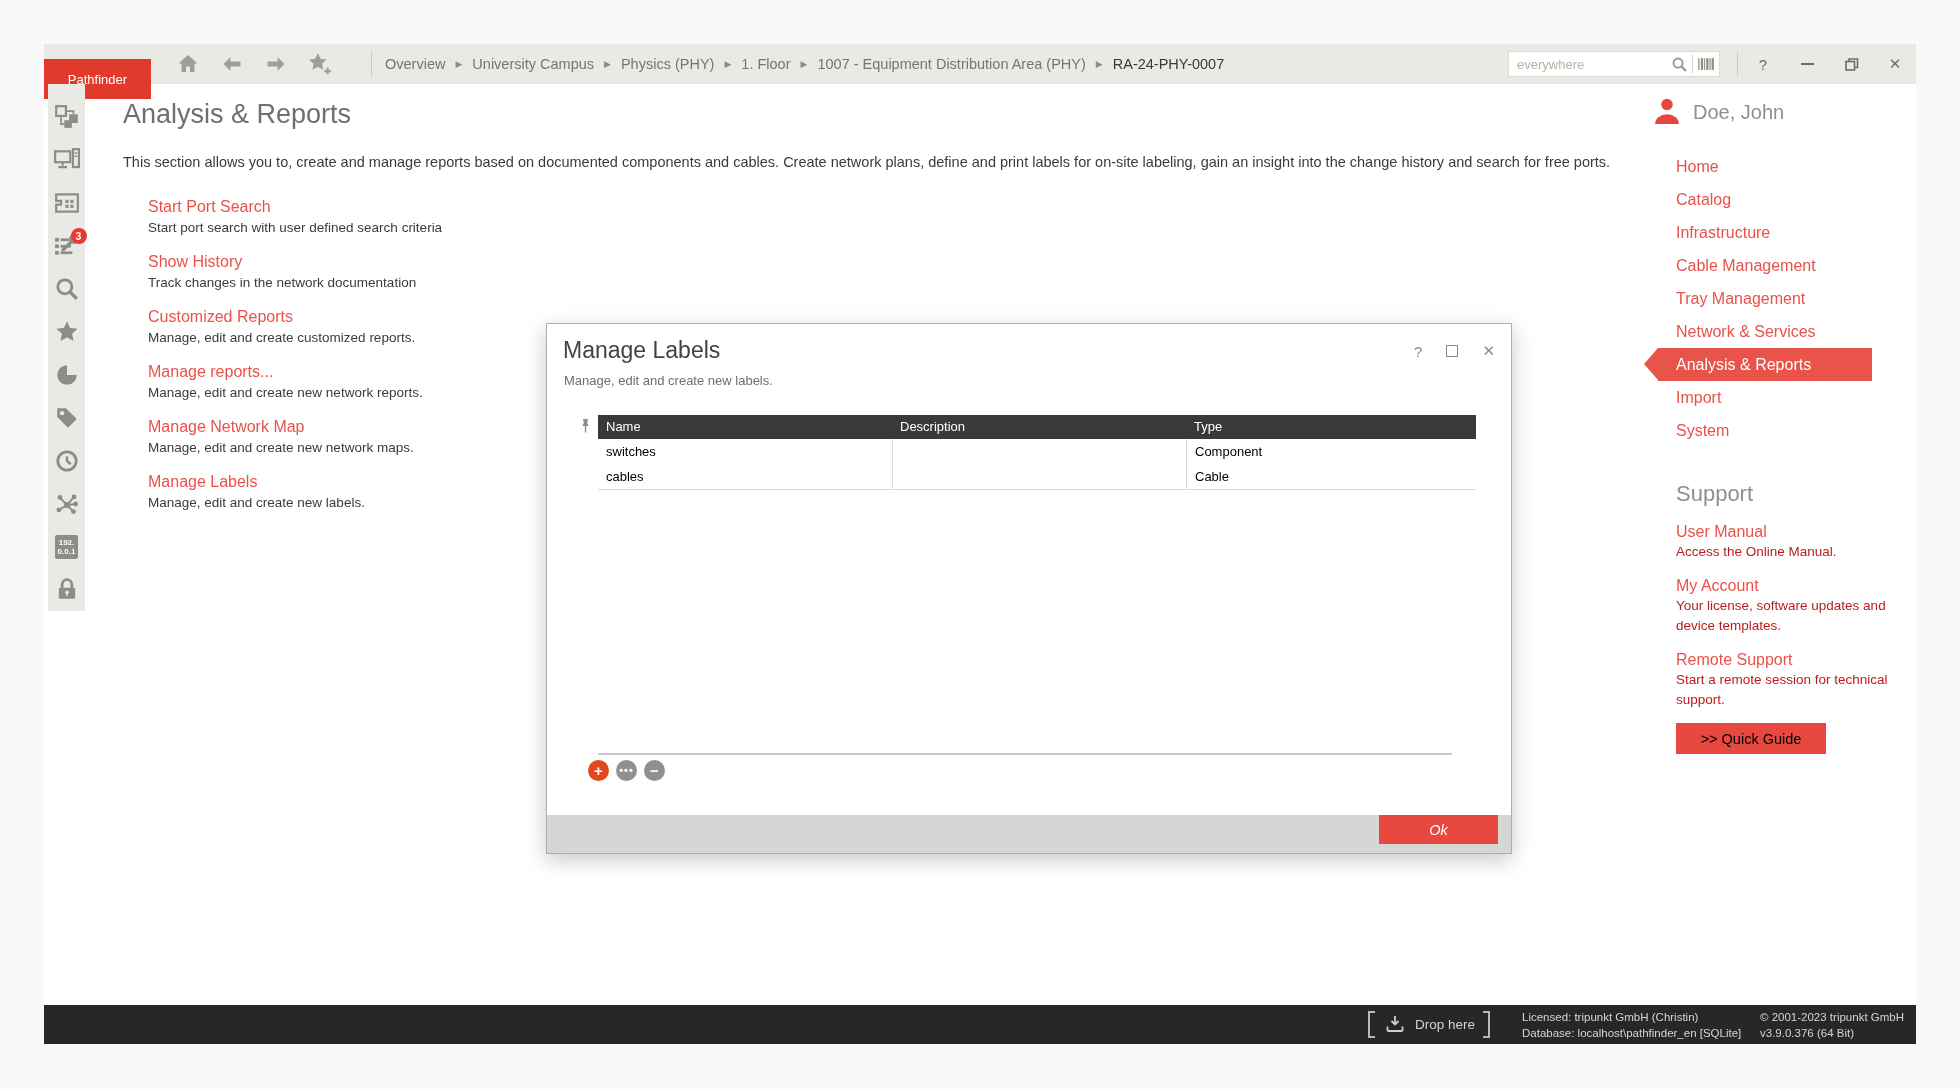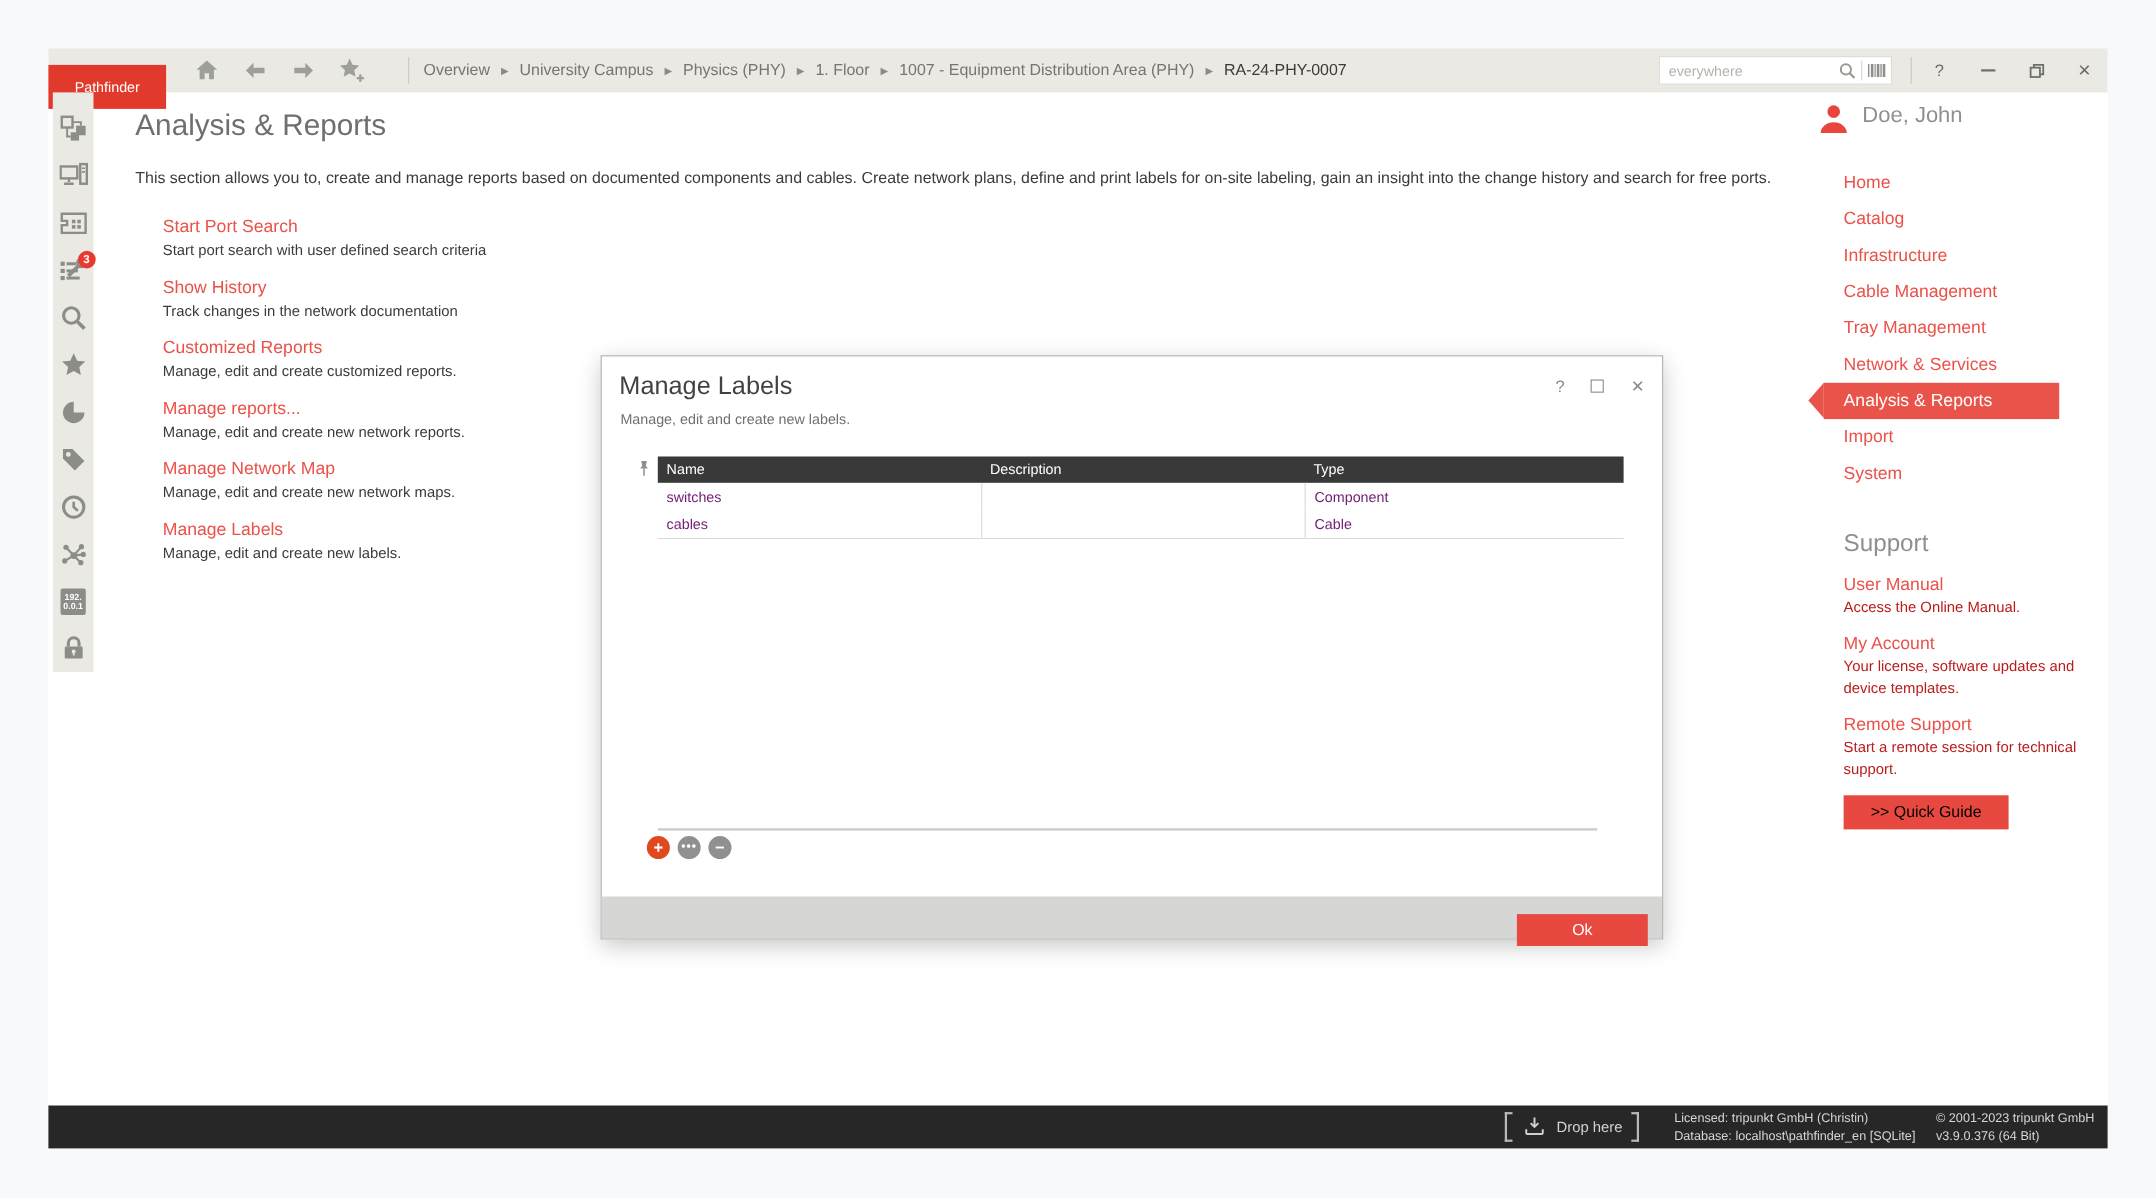--- a/index.html
+++ b/index.html
@@ -40,21 +40,21 @@
   
   .page-title { position:absolute; left:79px; top:55px; font-size:27px; font-weight:300; color:#6f6f6f; }
   .intro { position:absolute; left:79px; top:110px; font-size:14.5px; color:#3b3b3b; white-space:nowrap; }
   .links { position:absolute; left:104px; top:152px; }
   .link-block { margin-bottom:13px; }
   .link-label { font-size:16px; color:#ea5149; line-height:22px; cursor:pointer; }
   .link-desc { font-size:13.5px; color:#3b3b3b; line-height:20px; }
 
   
   .rightnav { position:absolute; left:1606px; top:50px; width:266px; }
-  .rn-user { display:flex; gap:11px; height:36px; margin-left:2px; }
+  .rn-user { display:flex; align-items:center; gap:11px; height:36px; margin-left:2px; }
   .rn-user-name { font-size:20px; font-weight:300; color:#8f8f8f; }
   .rn-list { list-style:none; margin-top:20px; }
   .rn-item { position:relative; height:33px; line-height:33px; margin-left:8px; width:214px; padding-left:18px;
              font-size:16px; color:#ea5149; cursor:pointer; }
   .rn-item.active { background:#e8544a; color:#fff; }
   .rn-item.active::before { content:""; position:absolute; left:-14px; top:0;
              border-top:16.5px solid transparent; border-bottom:16.5px solid transparent; border-right:14px solid #e8544a; }
   .rn-support-title { margin-top:32px; margin-left:26px; font-size:22px; font-weight:400; color:#8f8f8f; line-height:30px; margin-bottom:12px; }
   .sp-block { margin-left:26px; margin-bottom:13px; width:228px; }
   .sp-label { font-size:16px; color:#ea5149; line-height:21px; cursor:pointer; }
@@ -65,36 +65,36 @@
   
   .dialog { position:absolute; left:502px; top:279px; width:966px; height:531px; background:#fff;
             border:1px solid #aeaeae; box-shadow:0 6px 20px rgba(0,0,0,.22); }
   .dlg-title { position:absolute; left:16px; top:13px; font-size:23px; font-weight:300; color:#424242; }
   .dlg-sub { position:absolute; left:17px; top:49px; font-size:13px; color:#6f6f6f; }
   .dlg-controls { position:absolute; right:16px; top:18px; display:flex; align-items:center; gap:24px; color:#8a8a8a; }
   .dlg-controls .dc { font-size:15px; display:flex; align-items:center; justify-content:center; cursor:pointer; }
   .dlg-max { width:12px; height:12px; border:1.5px solid #8a8a8a; }
   .tbl { position:absolute; left:51px; top:91px; width:878px; font-size:13px; border-bottom:1px solid #d9d9d9; }
   .tbl-head { display:flex; background:#393939; color:#fff; height:24px; line-height:24px; }
-  .tbl-row { display:flex; height:25px; line-height:25px; color:#701a75; background:#fff; }
+  .tbl-row { display:flex; height:25px; line-height:25px; color:#000000; background:#fff; }
   .c1 { width:294px; padding-left:8px; }
   .c2 { width:294px; padding-left:8px; }
   .c3 { width:290px; padding-left:8px; }
   .tbl-row .c2, .tbl-row .c3 { border-left:1px solid #d9d9d9; }
   .pin { position:absolute; left:33px; top:94px; }
   .hrule { position:absolute; left:51px; top:429px; width:854px; height:2px; background:#c9c9c9; }
   .roundbtns { position:absolute; left:41px; top:436px; display:flex; gap:7px; }
   .rb { width:21px; height:21px; border-radius:50%; color:#fff; font-size:15px; font-weight:bold;
         display:flex; align-items:center; justify-content:center; line-height:1; cursor:pointer; }
   .rb-add { background:#e0481e; }
   .rb-gray { background:#909090; }
   .rb-dots { font-size:11px; letter-spacing:1px; }
   .dlg-footer { position:absolute; left:0; bottom:0; width:100%; height:38px; background:#d6d6d4; }
-  .ok-btn { position:absolute; right:13px; top:16px; width:119px; height:29px; background:#e74940; color:#fff;
-            font-size:14.5px; display:flex; align-items:center; justify-content:center; cursor:pointer; }
+  .ok-btn { position:absolute; right:13px; top:0; width:119px; height:29px; background:#e74940; color:#fff;
+            font-size:14.5px; display:flex; align-items:center; justify-content:center; cursor:pointer;font-style:italic; }
   .ok-btn::first-letter { text-decoration:underline; }
 
   
   .statusbar { position:absolute; left:0; top:961px; width:1872px; height:39px; background:#272727; color:#d6d6d6; }
   .sb-drop { position:absolute; left:1324px; top:5px; height:29px; display:flex; align-items:center; gap:8px; }
   .bracket { width:7px; height:27px; }
   .bracket.l { border-left:2px solid #b9b9b9; border-top:2px solid #b9b9b9; border-bottom:2px solid #b9b9b9; }
   .bracket.r { border-right:2px solid #b9b9b9; border-top:2px solid #b9b9b9; border-bottom:2px solid #b9b9b9; }
   .sb-drop-label { font-size:13.5px; color:#d2d2d2; }
   .sb-col { position:absolute; top:4px; font-size:11.5px; line-height:16px; color:#d6d6d6; }

